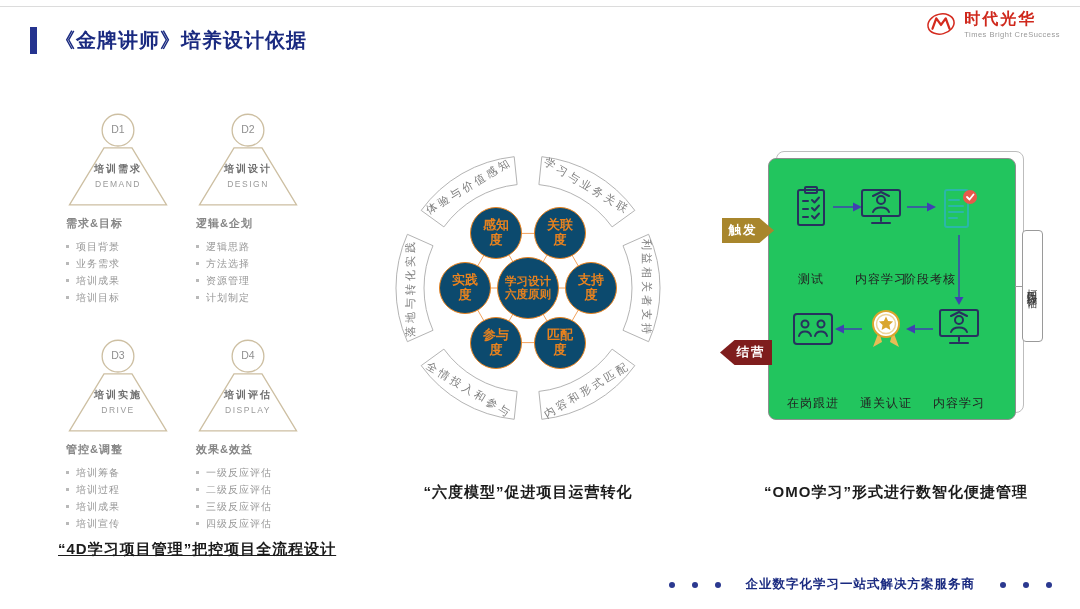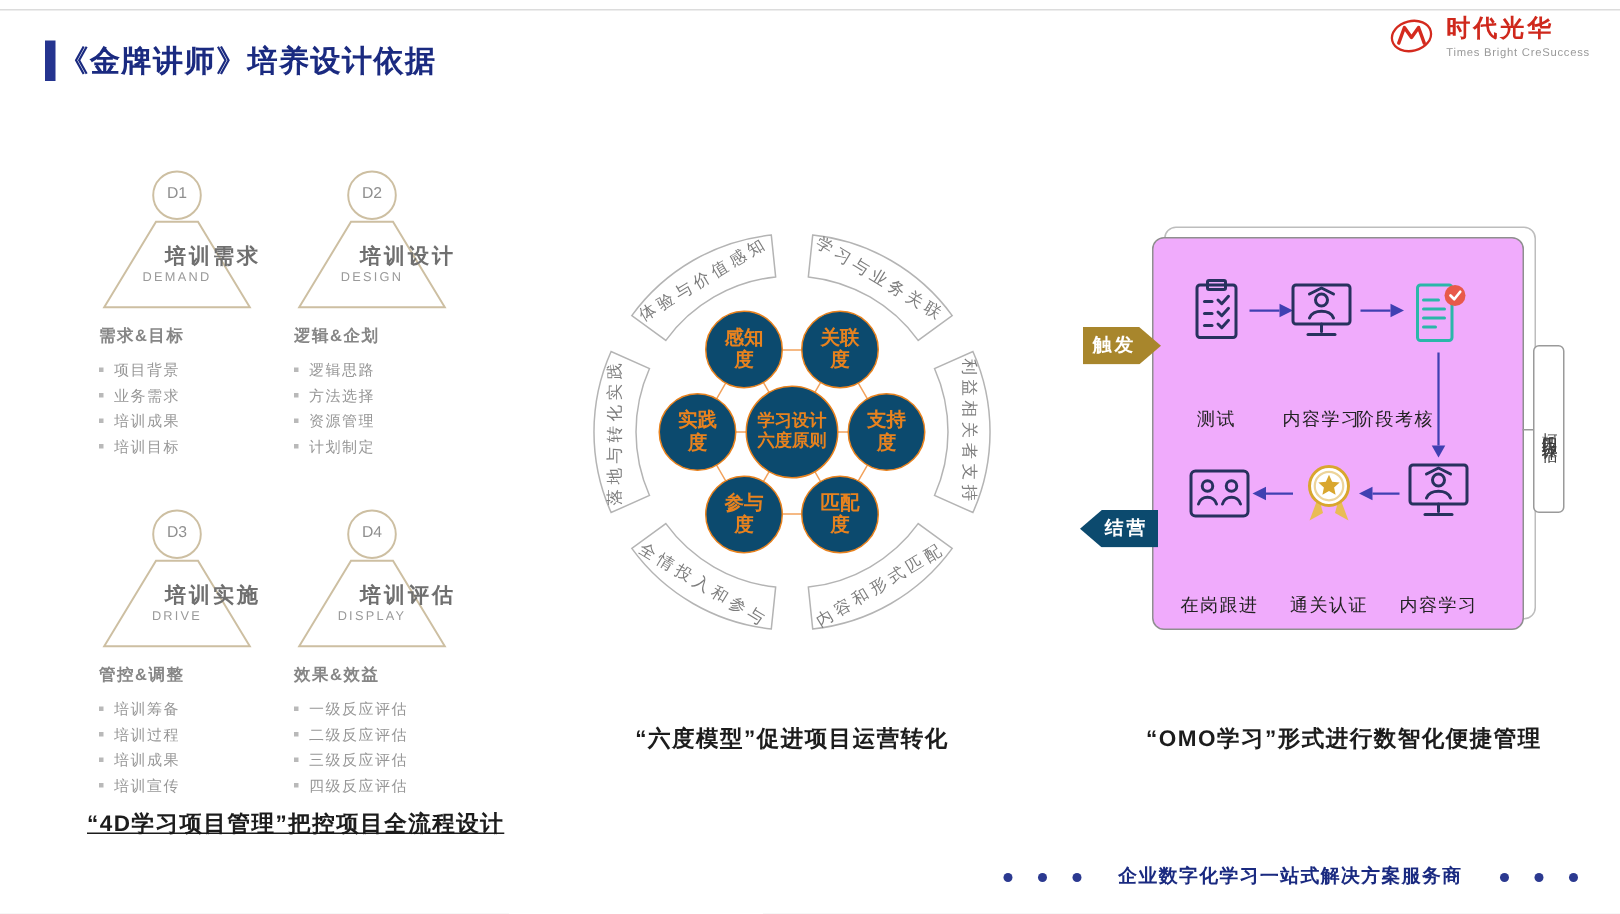--- a/index.html
+++ b/index.html
@@ -1,35 +1,35 @@
 <!DOCTYPE html>
 <html><head>
 <meta charset="utf-8">
 <style>
   * { margin:0; padding:0; box-sizing:border-box; }
   body { background:#e9e9e9; font-family:"Liberation Sans","DejaVu Sans",sans-serif; }
   .slide { position:relative; width:1080px; height:609px; background:#fff; overflow:hidden; margin:0 auto; }
   .topline { position:absolute; top:6px; left:0; right:0; height:1px; background:#dcdcdc; }
 
   
-  .title-wrap { position:absolute; left:30px; top:27px; display:flex; align-items:center; gap:2px; }
+  .title-wrap { position:absolute; left:30px; top:27px; display:flex; align-items:center; gap:18px; }
   .title-bar { width:7px; height:27px; background:#25348f; }
   .page-title { font-size:20px; font-weight:800; color:#1a2a80; letter-spacing:1px; }
   .logo-wrap { position:absolute; right:20px; top:8px; display:flex; align-items:center; gap:6px; }
   .logo-text { display:flex; flex-direction:column; }
   .logo-name { font-size:16px; font-weight:800; color:#cf281c; letter-spacing:2px; }
   .logo-tag { font-size:7.5px; color:#999; letter-spacing:.5px; }
 
   
   .fourd { position:absolute; left:56px; top:112px; width:260px; height:430px; }
   .mod { position:absolute; width:112px; height:96px; }
   .mod-svg { position:absolute; inset:0; width:112px; height:96px; }
   .mod-svg circle, .mod-svg polygon { fill:#fff; stroke:#cdbfa2; stroke-width:1.4; }
   .mod-id { position:absolute; top:11px; left:0; right:0; text-align:center; font-size:10.5px; color:#8f8f8f; }
-  .mod-title { position:absolute; top:50px; left:0; right:0; text-align:right; font-size:14px; font-weight:600; color:#6f6f6f; letter-spacing:2px; }
+  .mod-title { position:absolute; top:50px; left:0; right:0; text-align:center; font-size:10px; font-weight:600; color:#6f6f6f; letter-spacing:2px; }
   .mod-sub { position:absolute; top:67px; left:0; right:0; text-align:center; font-size:8.5px; color:#9a9a9a; letter-spacing:1.5px; }
   .mod-list { position:absolute; width:112px; }
   .mod-group { font-size:11px; font-weight:700; color:#868686; margin-bottom:7px; letter-spacing:1px; }
   .mod-item { display:flex; align-items:center; font-size:10px; color:#979797; height:17px; letter-spacing:1px; }
   .mod-item .b { width:3px; height:3px; background:#b9b9b9; margin-right:7px; flex:0 0 auto; }
   .caption { position:absolute; font-size:15px; font-weight:700; color:#1c1c1c; letter-spacing:1px; }
 
   
   .six { position:absolute; left:388px; top:148px; width:280px; height:280px; }
   .six-svg { position:absolute; inset:0; }
@@ -37,31 +37,31 @@
   .net { stroke:#f2a25c; stroke-width:1; }
   .ring-label { position:absolute; white-space:nowrap; font-size:11px; color:#7d7d7d; letter-spacing:3px; transform-origin:center; }
   .node { position:absolute; width:52px; height:52px; border:1.5px solid #e8821e; border-radius:50%; background:#0c4a6e;
           display:flex; align-items:center; justify-content:center; transform:translate(-50%,-50%); }
   .node span { display:block; width:30px; text-align:center; font-size:13px; font-weight:700; color:#e8821e; line-height:1.15; word-break:break-all; }
   .node-center { width:62px; height:62px; }
   .node-center span { width:46px; font-size:11.5px; }
 
   
   .omo-shadow { position:absolute; left:776px; top:151px; width:248px; height:262px; border:1.2px solid #bdbdbd; border-radius:8px; background:#fff; }
-  .omo-box { position:absolute; left:768px; top:158px; width:248px; height:262px; border:1.5px solid #8f8f8f; border-radius:8px; background:#f0abfc; }
+  .omo-box { position:absolute; left:768px; top:158px; width:248px; height:262px; border:1.5px solid #8f8f8f; border-radius:8px; background:#22c55e; }
   .flow-svg { position:absolute; inset:0; width:248px; height:262px; }
   .flow-svg line { stroke:#4040b2; stroke-width:1.5; }
   .flow-svg polygon { fill:#4040b2; }
   .flow-icon { position:absolute; }
   .ic { stroke:#27315e; stroke-width:2; fill:none; stroke-linecap:round; stroke-linejoin:round; }
   .ic-teal { stroke:#2ab7a9; stroke-width:2; fill:none; stroke-linecap:round; stroke-linejoin:round; }
   .flow-label { position:absolute; font-size:12px; color:#222; text-align:center; letter-spacing:1px; }
   .arrow-tag { position:absolute; width:52px; height:25px; line-height:25px; color:#fff; font-size:12.5px; font-weight:700; text-align:center; letter-spacing:2px; }
   .tag-trigger { background:#a8862c; clip-path:polygon(0 0,72% 0,100% 50%,72% 100%,0 100%); padding-right:10px; }
-  .tag-finish { background:#0c4a6e; clip-path:polygon(28% 0,100% 0,100% 100%,28% 100%,0 50%); padding-left:10px; }
+  .tag-finish { background:#7f1d1d; clip-path:polygon(28% 0,100% 0,100% 100%,28% 100%,0 50%); padding-left:10px; }
   .side-tab { position:absolute; left:1022px; top:230px; width:21px; height:112px; border:1px solid #9a9a9a; border-radius:4px; background:#fff;
               display:flex; align-items:center; justify-content:center; }
   .side-tab span { writing-mode:vertical-rl; font-size:10.5px; color:#3d3d3d; letter-spacing:2px; }
   .tab-link { position:absolute; left:1015px; top:286px; width:8px; height:1px; background:#9a9a9a; }
 
   
   .footer { position:absolute; right:28px; top:576px; display:flex; align-items:center; gap:17px; }
   .footer .dot { width:6px; height:6px; border-radius:50%; background:#2b3990; }
   .footer-text { font-size:12.5px; font-weight:700; color:#1a2a80; margin:0 8px; letter-spacing:1px; }
 

